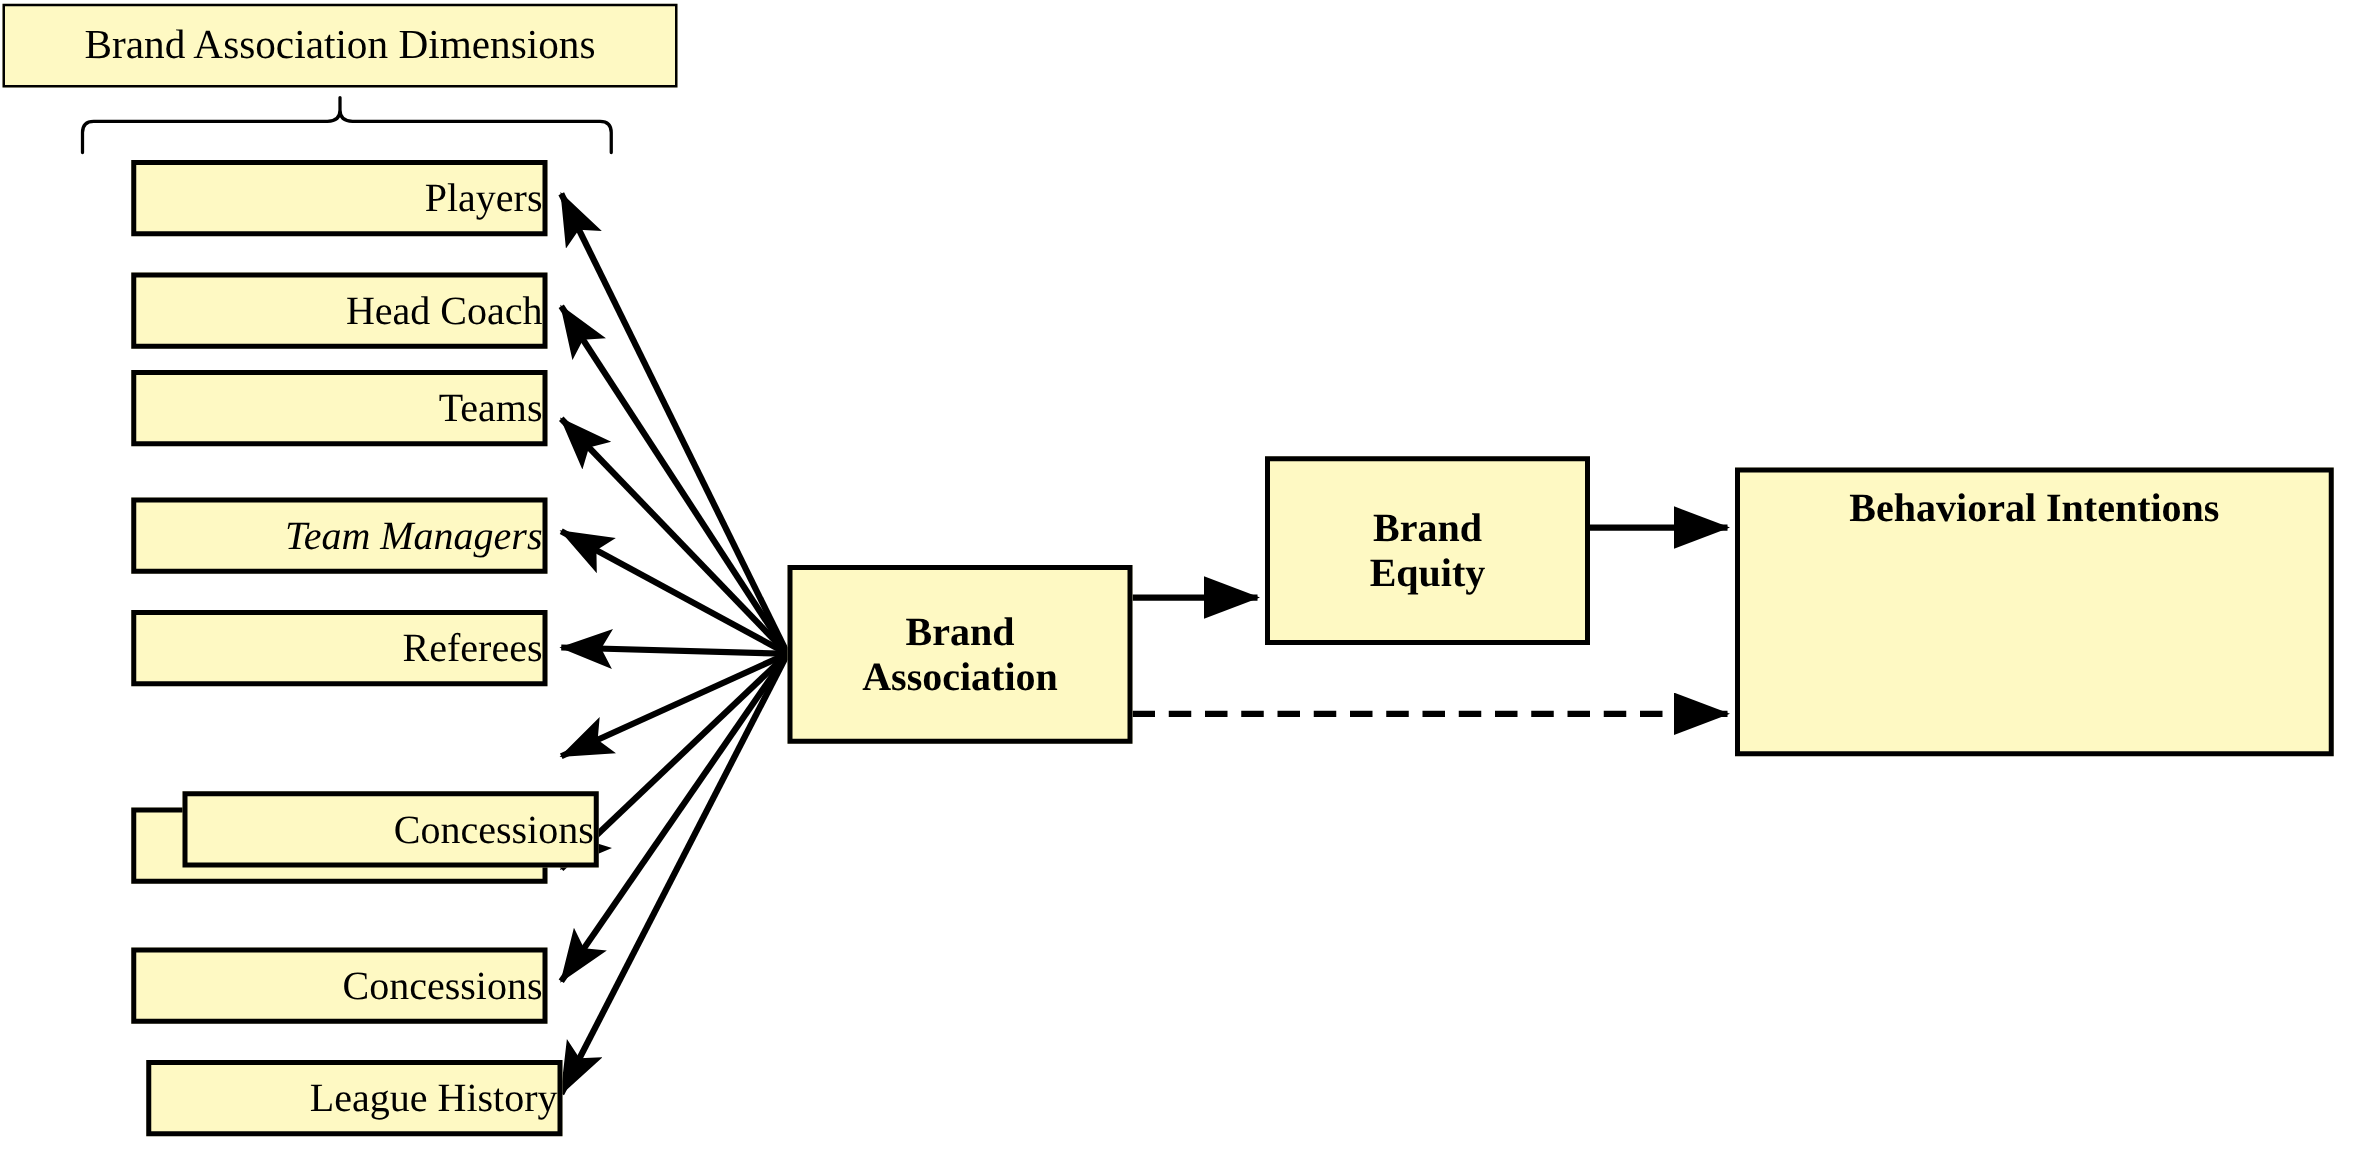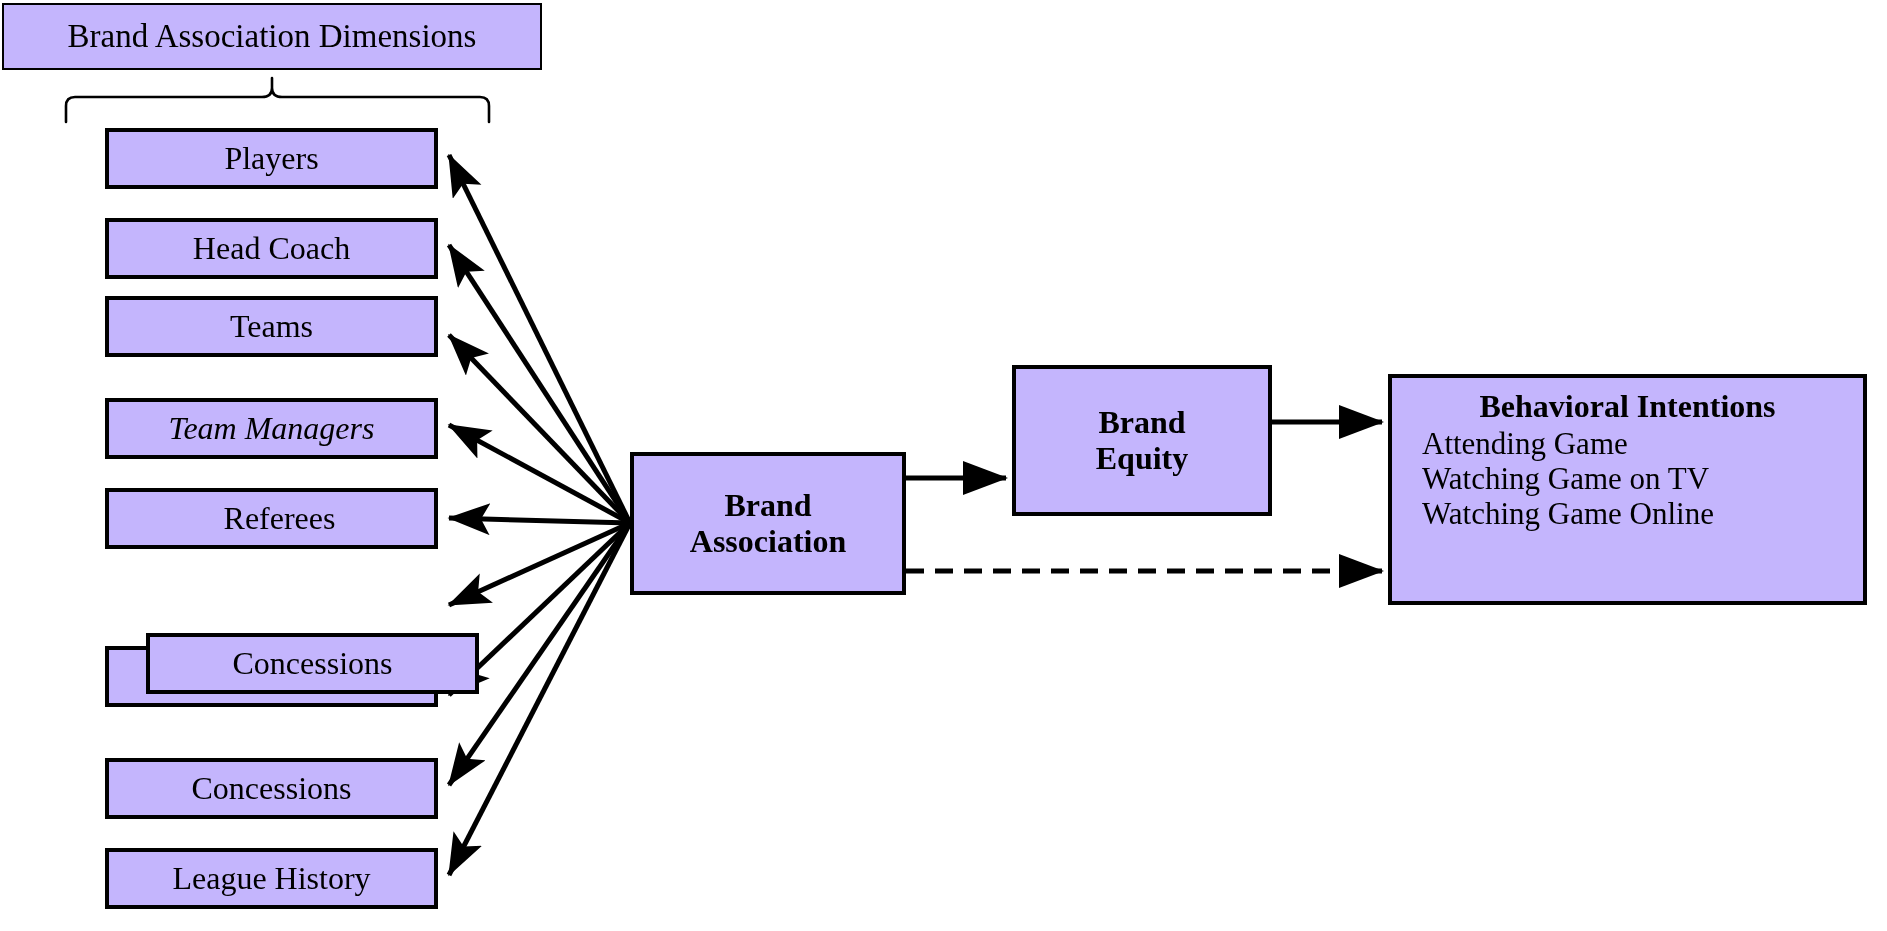--- a/index.html
+++ b/index.html
@@ -21,21 +21,21 @@
     position: absolute;
     left: 0;
     top: 0;
     width: 1887px;
     height: 931px;
     pointer-events: none;
   }
   .box {
     position: absolute;
     box-sizing: border-box;
-    background: #c4b5fd;
+    background: #fef9c3;
     border: 4px solid #000000;
     display: flex;
     align-items: center;
     justify-content: center;
     text-align: center;
     line-height: 1.12;
   }
   
   .title-box {
     left: 2px;
@@ -44,30 +44,31 @@
     height: 67px;
     border-width: 2px;
     font-size: 33px;
   }
   
   .dim-box {
     left: 105px;
     width: 333px;
     height: 61px;
     font-size: 32px;
+    justify-content: flex-end;
   }
   .dim-0 { top: 128px; }
   .dim-1 { top: 218px; }
   .dim-2 { top: 296px; }
   .dim-3 { top: 398px; font-style: italic; }
   .dim-4 { top: 488px; padding-left: 16px; }
   .dim-5 { top: 598px; margin-top: 48px; }
   .dim-6 { top: 633px; margin-left: 41px; }
   .dim-7 { top: 758px; }
-  .dim-8 { top: 848px; }
+  .dim-8 { top: 848px; margin-left: 12px; }
 
   .assoc-box {
     left: 630px;
     top: 452px;
     width: 276px;
     height: 143px;
     font-size: 32px;
     font-weight: bold;
   }
   .equity-box {
@@ -181,20 +182,15 @@
 
   <div class="box equity-box">
     <span>
       <span class="stack-line">Brand</span>
       <span class="stack-line">Equity</span>
     </span>
   </div>
 
   <div class="box intent-box">
     <div class="intent-title">Behavioral Intentions</div>
-    <div class="intent-list">
-      <div class="intent-item">Attending Game</div>
-      <div class="intent-item">Watching Game on TV</div>
-      <div class="intent-item">Watching Game Online</div>
-    </div>
   </div>
 
 </div>
 
 </body></html>

